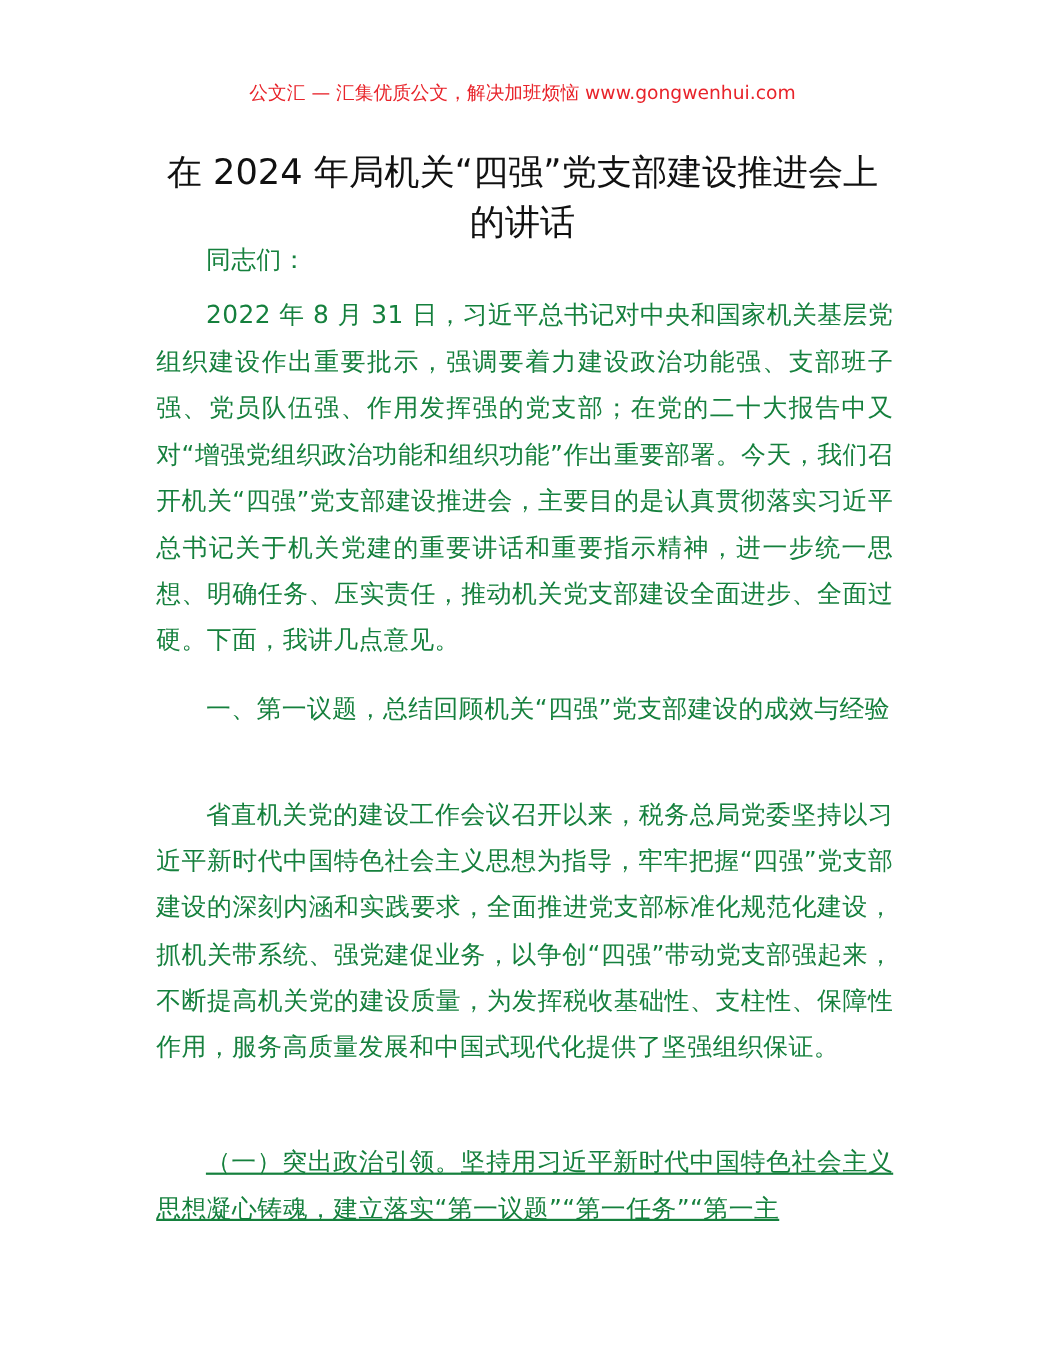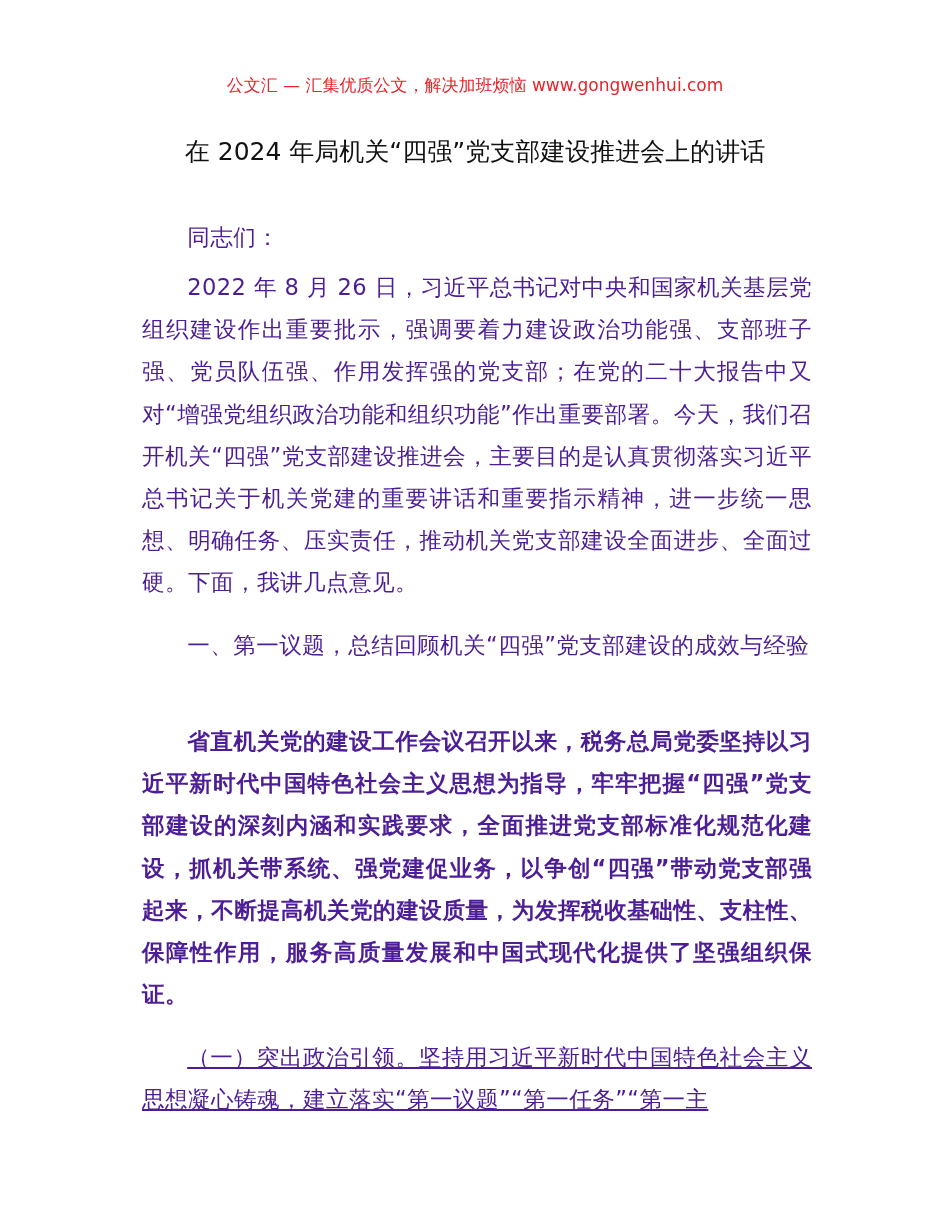--- a/index.html
+++ b/index.html
@@ -26,59 +26,59 @@
       color: #e8232a;
       letter-spacing: 0px;
       margin-top: 15px;
     }
     .title {
       position: absolute;
       top: 112px;
       left: 138px;
       width: 674px;
       text-align: center;
-      font-size: 25px;
+      font-size: 32px;
       line-height: 46px;
       color: #111111;
       font-weight: normal;
     }
     .body-text {
       position: absolute;
       left: 142px;
       width: 670px;
       font-size: 22.6px;
       line-height: 42.2px;
       text-align: justify;
       text-align-last: left;
-      color: #4c1d95;
+      color: #15803d;
       letter-spacing: 0.4px;
     }
     .body-text p {
       margin: 0;
       text-indent: 2em;
     }
     .p-greeting { top: 216px; }
     .p-intro { top: 266px; }
     .p-heading1 { top: 624px; }
-    .p-section1 { top: 720px; font-weight: bold; }
+    .p-section1 { top: 720px; }
     .p-subsection1 { top: 1036px; text-decoration: underline; }
   </style>
 </head>
 <body>
 
 <div class="watermark">公文汇 — 汇集优质公文，解决加班烦恼 www.gongwenhui.com</div>
 
 <h1 class="title">在 2024 年局机关“四强”党支部建设推进会上的讲话</h1>
 
 <div class="body-text p-greeting">
   <p>同志们：</p>
 </div>
 
 <div class="body-text p-intro">
-  <p>2022 年 8 月 26 日，习近平总书记对中央和国家机关基层党组织建设作出重要批示，强调要着力建设政治功能强、支部班子强、党员队伍强、作用发挥强的党支部；在党的二十大报告中又对“增强党组织政治功能和组织功能”作出重要部署。今天，我们召开机关“四强”党支部建设推进会，主要目的是认真贯彻落实习近平总书记关于机关党建的重要讲话和重要指示精神，进一步统一思想、明确任务、压实责任，推动机关党支部建设全面进步、全面过硬。下面，我讲几点意见。</p>
+  <p>2022 年 8 月 31 日，习近平总书记对中央和国家机关基层党组织建设作出重要批示，强调要着力建设政治功能强、支部班子强、党员队伍强、作用发挥强的党支部；在党的二十大报告中又对“增强党组织政治功能和组织功能”作出重要部署。今天，我们召开机关“四强”党支部建设推进会，主要目的是认真贯彻落实习近平总书记关于机关党建的重要讲话和重要指示精神，进一步统一思想、明确任务、压实责任，推动机关党支部建设全面进步、全面过硬。下面，我讲几点意见。</p>
 </div>
 
 <div class="body-text p-heading1">
   <p>一、第一议题，总结回顾机关“四强”党支部建设的成效与经验</p>
 </div>
 
 <div class="body-text p-section1">
   <p>省直机关党的建设工作会议召开以来，税务总局党委坚持以习近平新时代中国特色社会主义思想为指导，牢牢把握“四强”党支部建设的深刻内涵和实践要求，全面推进党支部标准化规范化建设，抓机关带系统、强党建促业务，以争创“四强”带动党支部强起来，不断提高机关党的建设质量，为发挥税收基础性、支柱性、保障性作用，服务高质量发展和中国式现代化提供了坚强组织保证。</p>
 </div>
 

